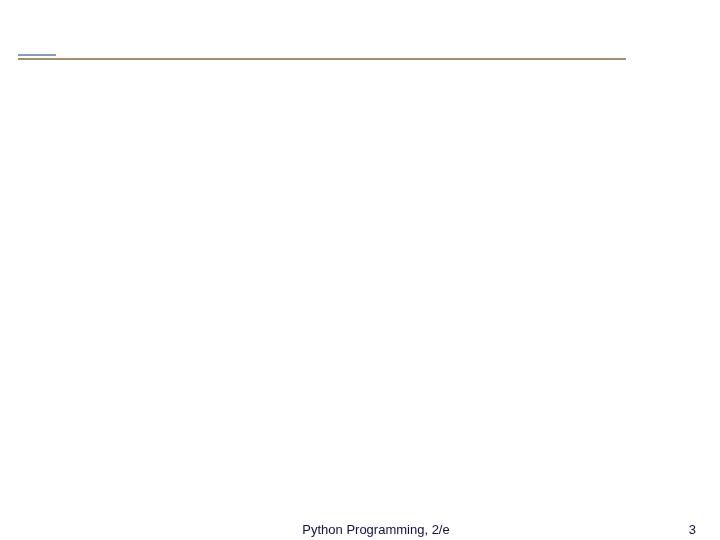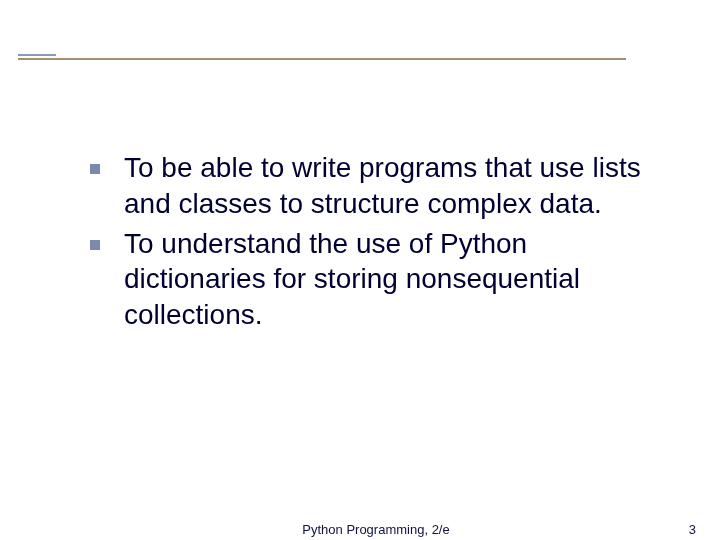--- a/index.html
+++ b/index.html
@@ -101,29 +101,19 @@
 
 <div class="slide">
 
   <div class="title-wrap">
     <div class="rule-block">
       <div class="rule-short"></div>
       <div class="rule-long"></div>
     </div>
   </div>
 
-  <div class="body">
-    <div class="item">
-      <div class="bullet"></div>
-      <div class="item-text">To be able to write programs that use lists and classes to structure complex data.</div>
-    </div>
-    <div class="item">
-      <div class="bullet"></div>
-      <div class="item-text">To understand the use of Python dictionaries for storing nonsequential collections.</div>
-    </div>
-  </div>
 
   <div class="footer">
     <div class="footer-center">Python Programming, 2/e</div>
     <div class="footer-right">3</div>
   </div>
 
 </div>
 
 </body></html>

